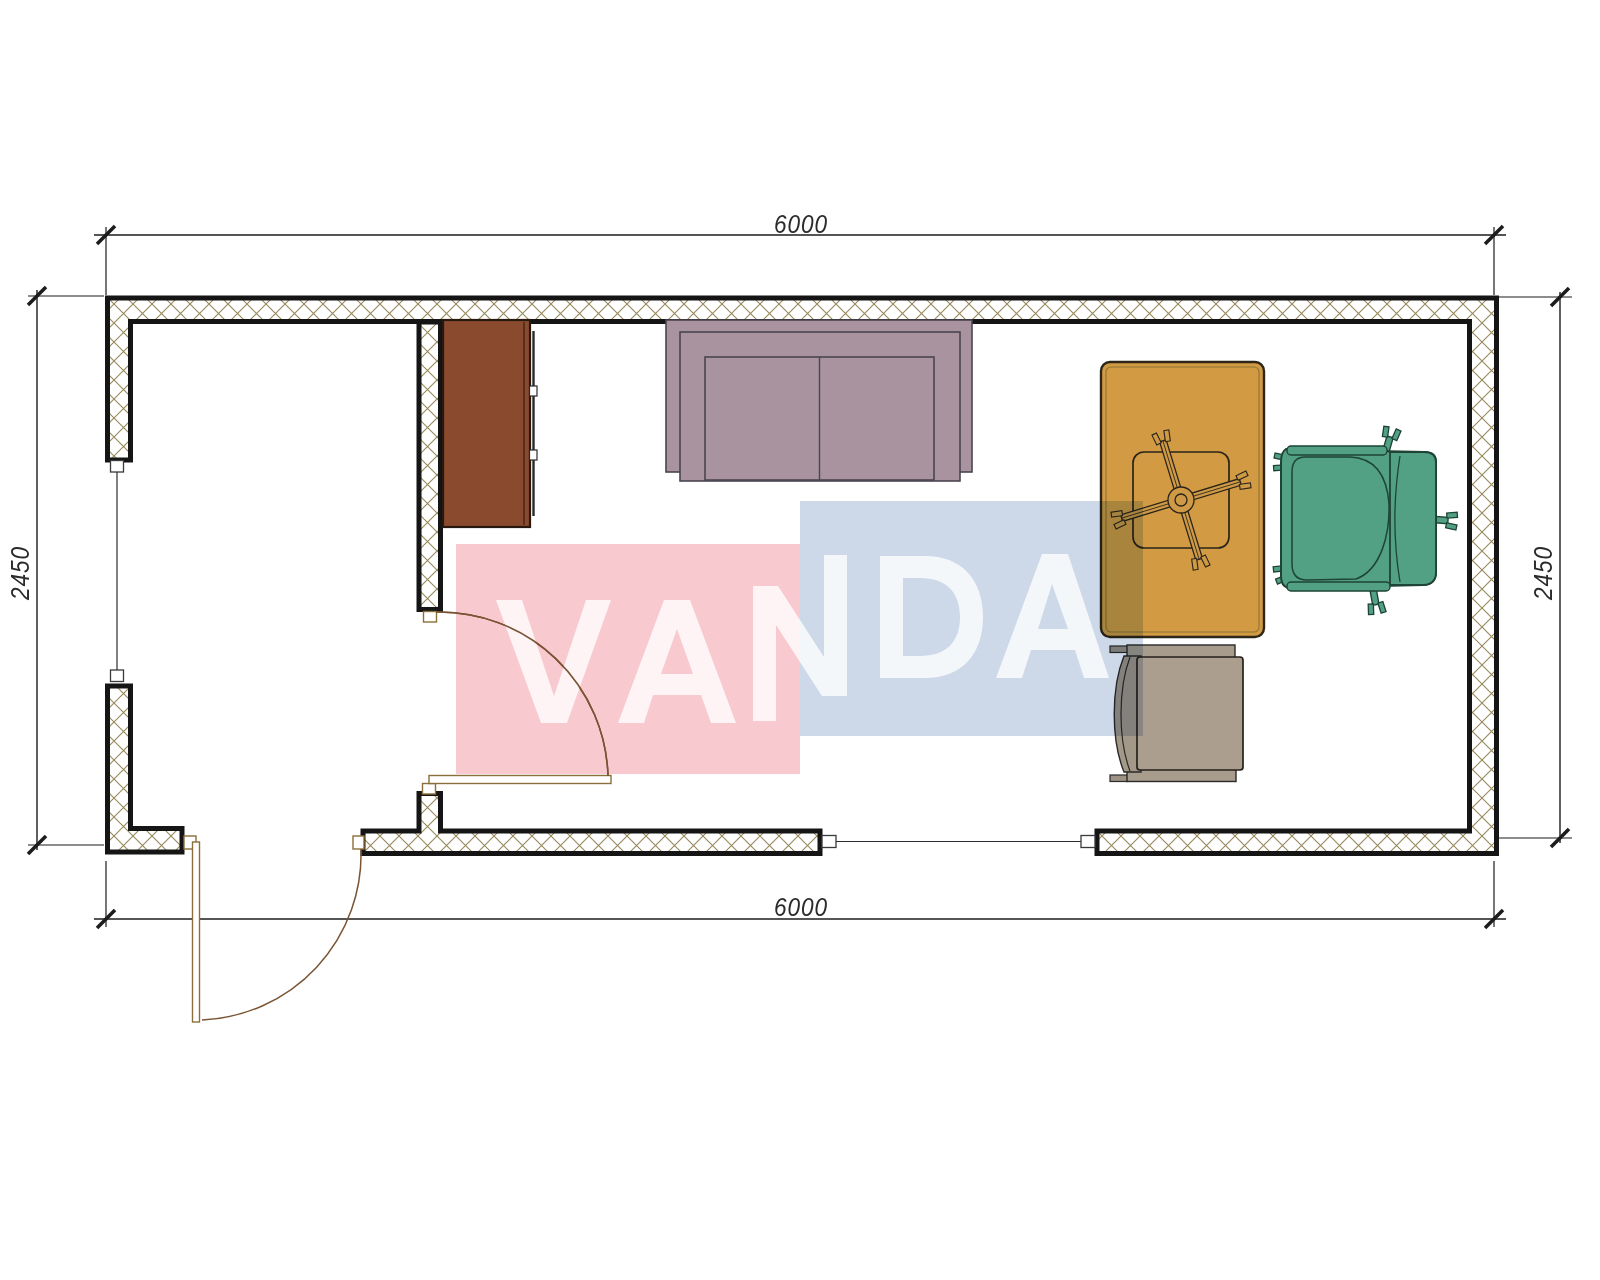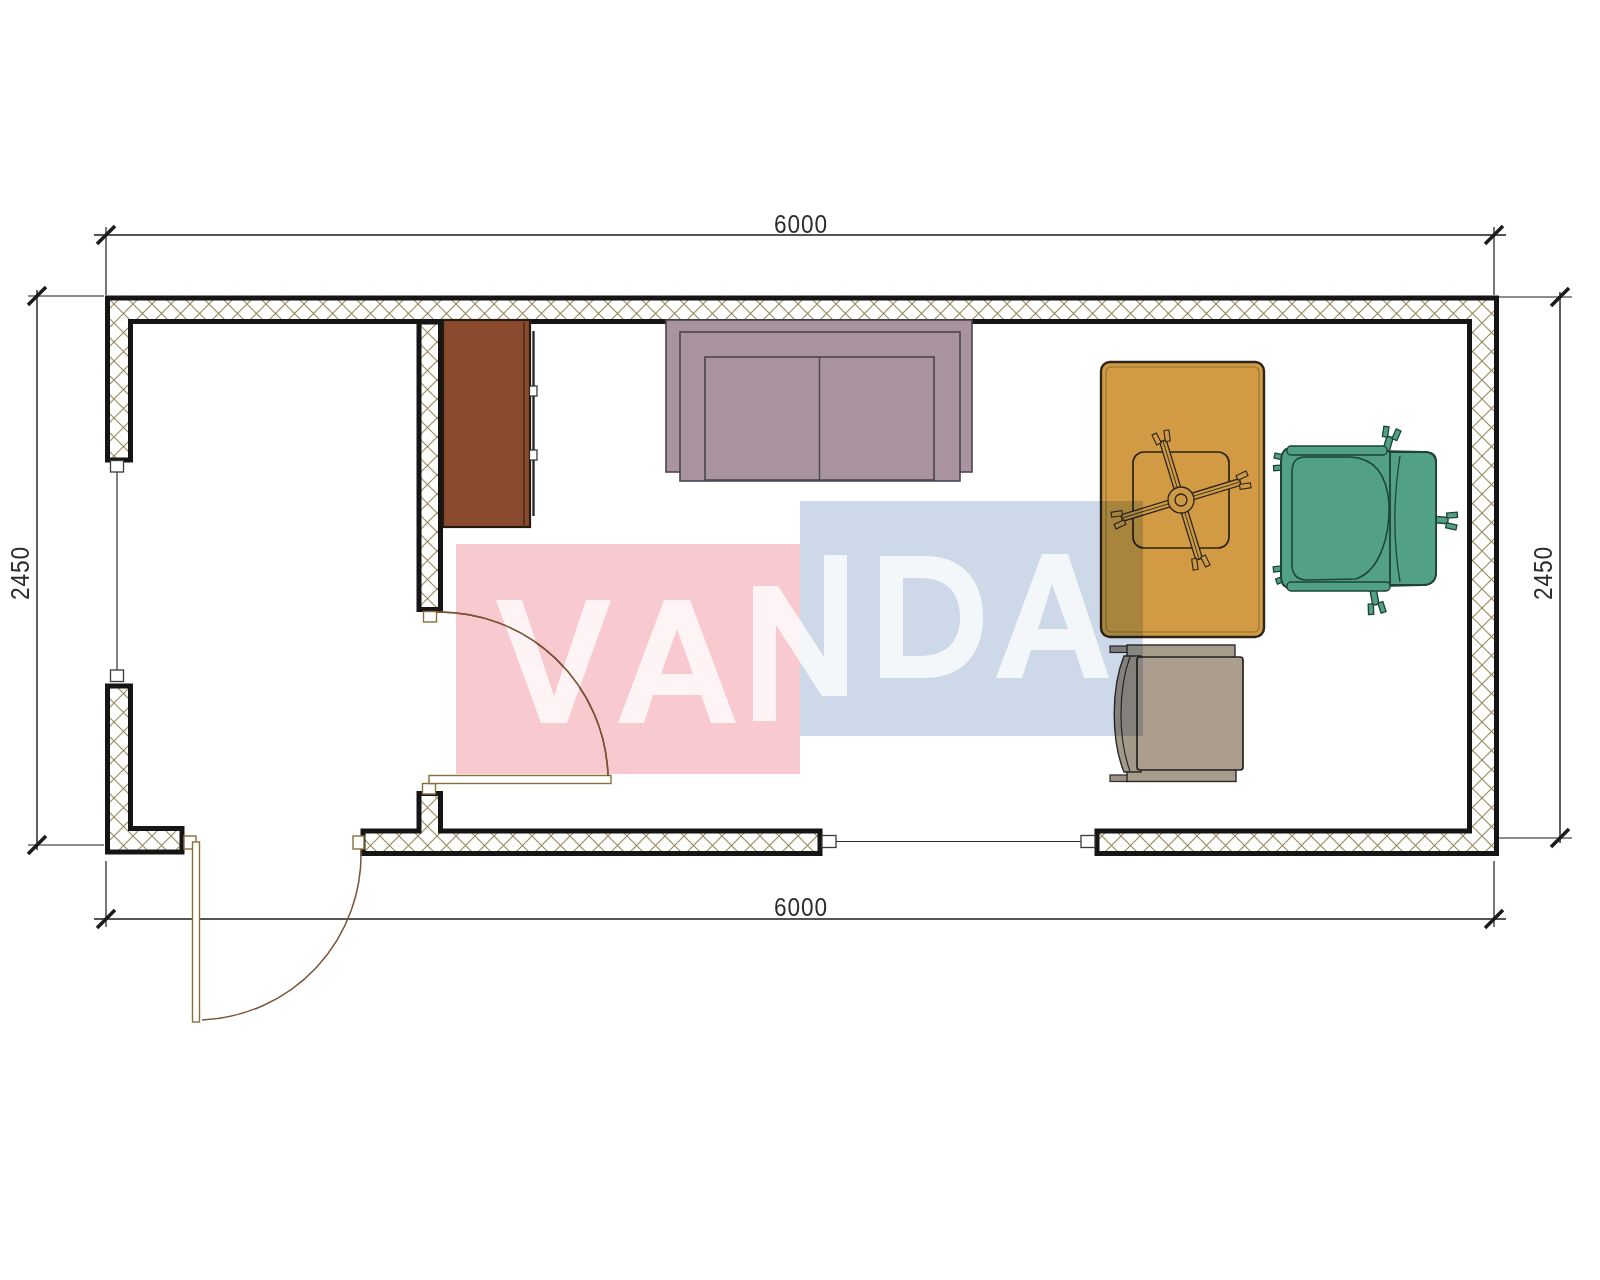--- a/index.html
+++ b/index.html
@@ -1,17 +1,17 @@
 <!DOCTYPE html>
 <html><head>
 <meta charset="utf-8">
 <style>
 html,body{margin:0;padding:0;background:#ffffff;}
 .page{position:relative;width:1600px;height:1280px;background:#ffffff;overflow:hidden;
-  font-family:"Liberation Sans", sans-serif;}
+  font-family:"Liberation Sans", sans-serif;font-style:italic;}
 svg{position:absolute;left:0;top:0;}
 .dimtxt{font-family:"Liberation Sans", sans-serif;font-size:25px;fill:#2b2b2b;letter-spacing:1px;}
 </style>
 </head>
 <body>
 <div class="page">
 <svg width="1600" height="1280" viewBox="0 0 1600 1280">
 <defs>
 <pattern id="hatch" width="19" height="19" patternUnits="userSpaceOnUse">
 <rect width="19" height="19" fill="#ffffff"></rect>

